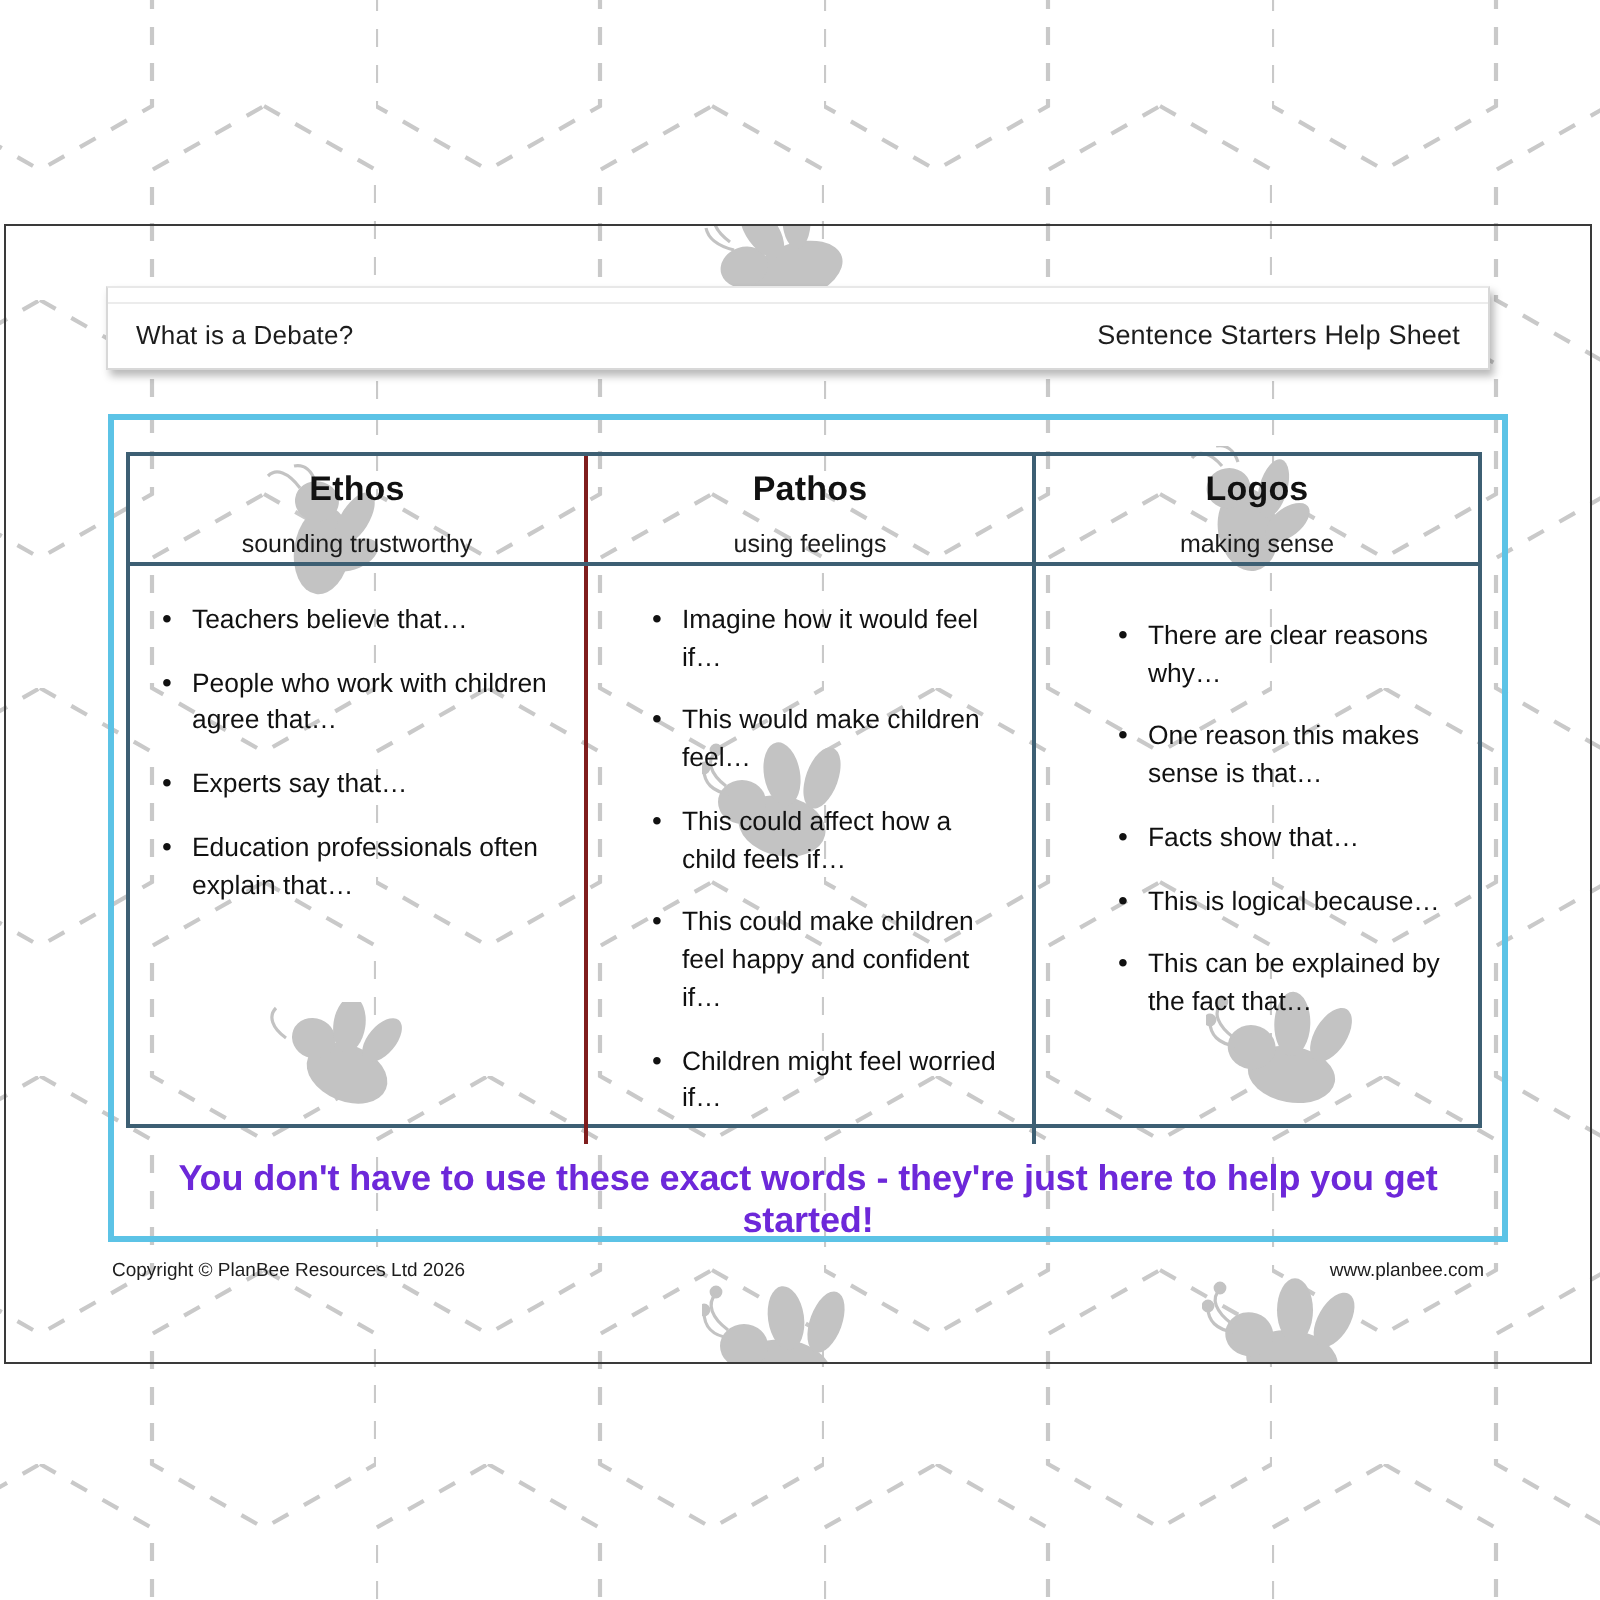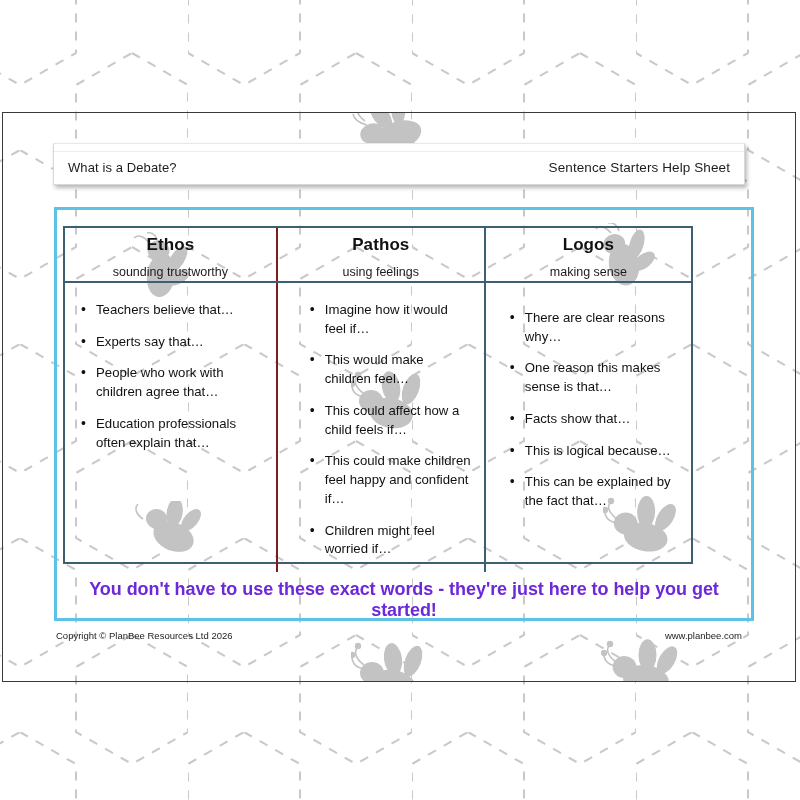--- a/index.html
+++ b/index.html
@@ -114,21 +114,21 @@
     box-sizing: border-box;
     background: transparent;
     z-index: 4;
   }
 
   
   .table {
     position: absolute;
     left: 60px;
     top: 113px;
-    width: 630px;
+    width: 678px;
     height: 338px;
     border: 2px solid #3d5f73;
     box-sizing: border-box;
     display: flex;
     flex-direction: column;
     background: transparent;
     z-index: 5;
   }
   .thead {
     display: flex;
@@ -181,21 +181,21 @@
   }
   ul.starters li::before {
     content: "\2022";
     position: absolute;
     left: 2px;
     top: -1px;
     font-size: 14px;
     color: #111111;
   }
   .col-3 ul.starters {
-    padding-left: 22px;
+    padding-left: 39px;
     padding-top: 26px;
   }
   .col-2 ul.starters {
     padding-left: 12px;
     margin-left: 18px;
   }
 
   
   .note {
     position: absolute;
@@ -392,22 +392,22 @@
             <div class="hdr-inner">
               <div class="hdr-title">Logos</div>
               <div class="hdr-sub">making sense</div>
             </div>
           </div>
         </div>
         <div class="tbody">
           <div class="col col-1">
             <ul class="starters">
               <li>Teachers believe that…</li>
+              <li>People who work with children agree that…</li>
               <li>Experts say that…</li>
-              <li>People who work with children agree that…</li>
               <li>Education professionals often explain that…</li>
             </ul>
           </div>
           <div class="col col-2">
             <ul class="starters">
               <li>Imagine how it would feel if…</li>
               <li>This would make children feel…</li>
               <li>This could affect how a child feels if…</li>
               <li>This could make children feel happy and confident if…</li>
               <li>Children might feel worried if…</li>

